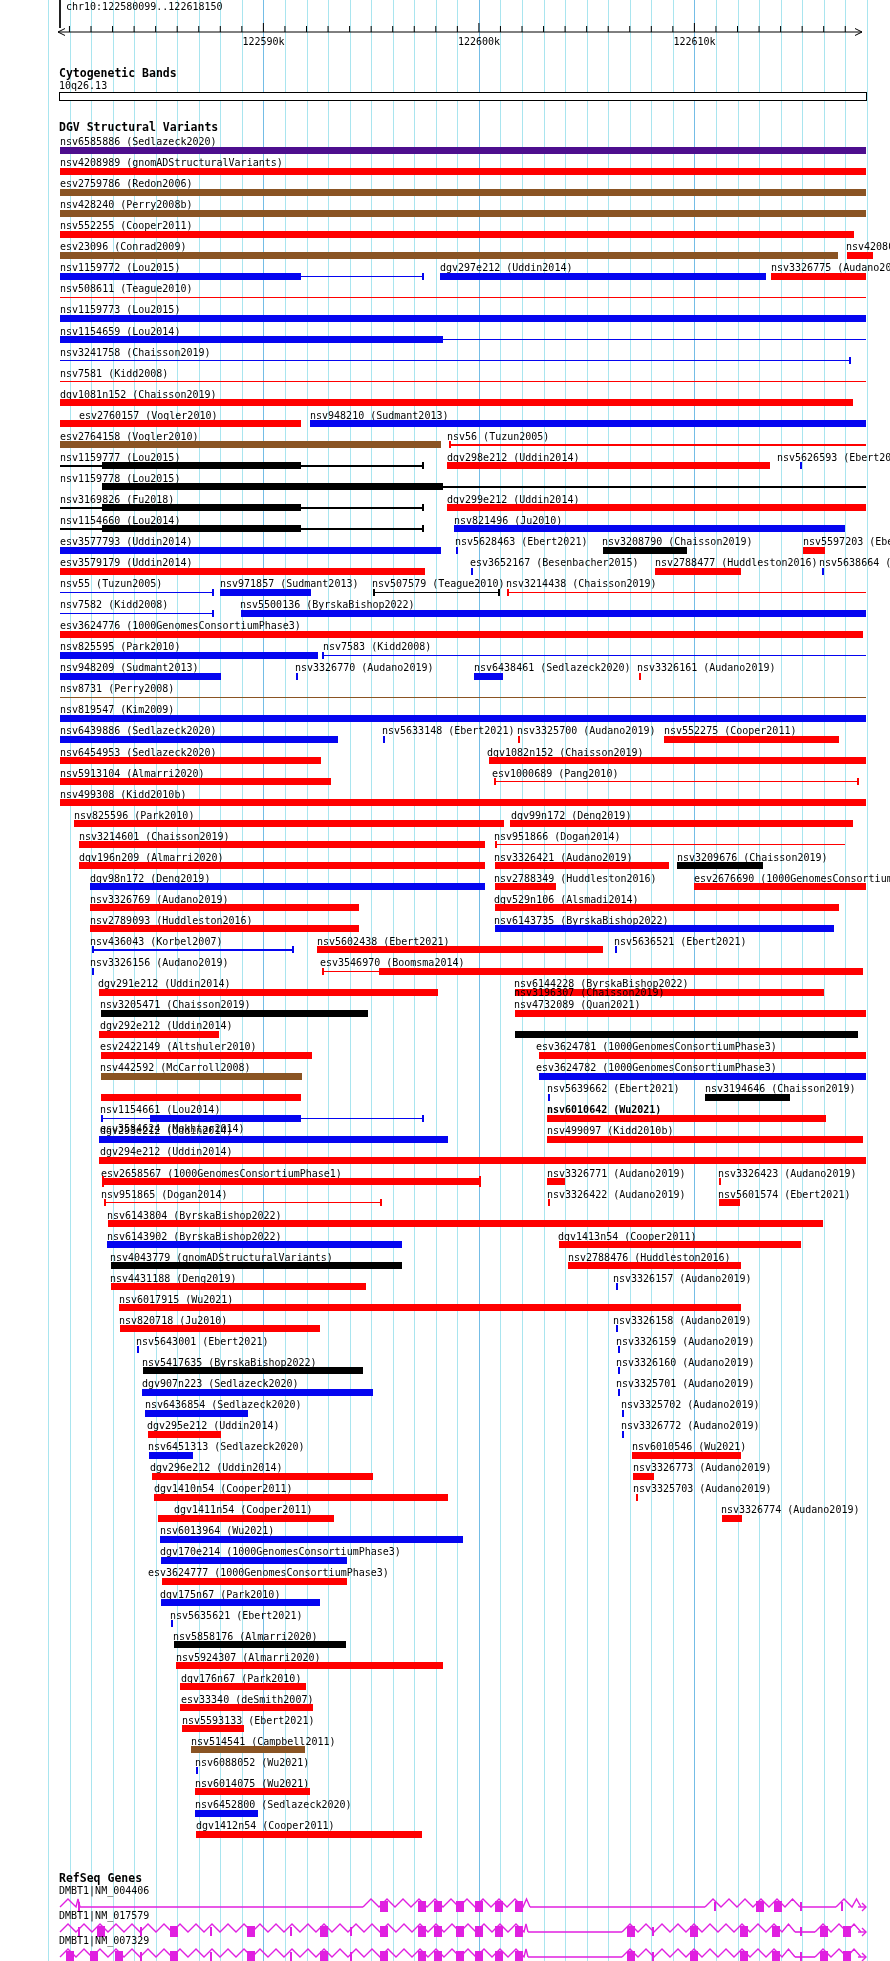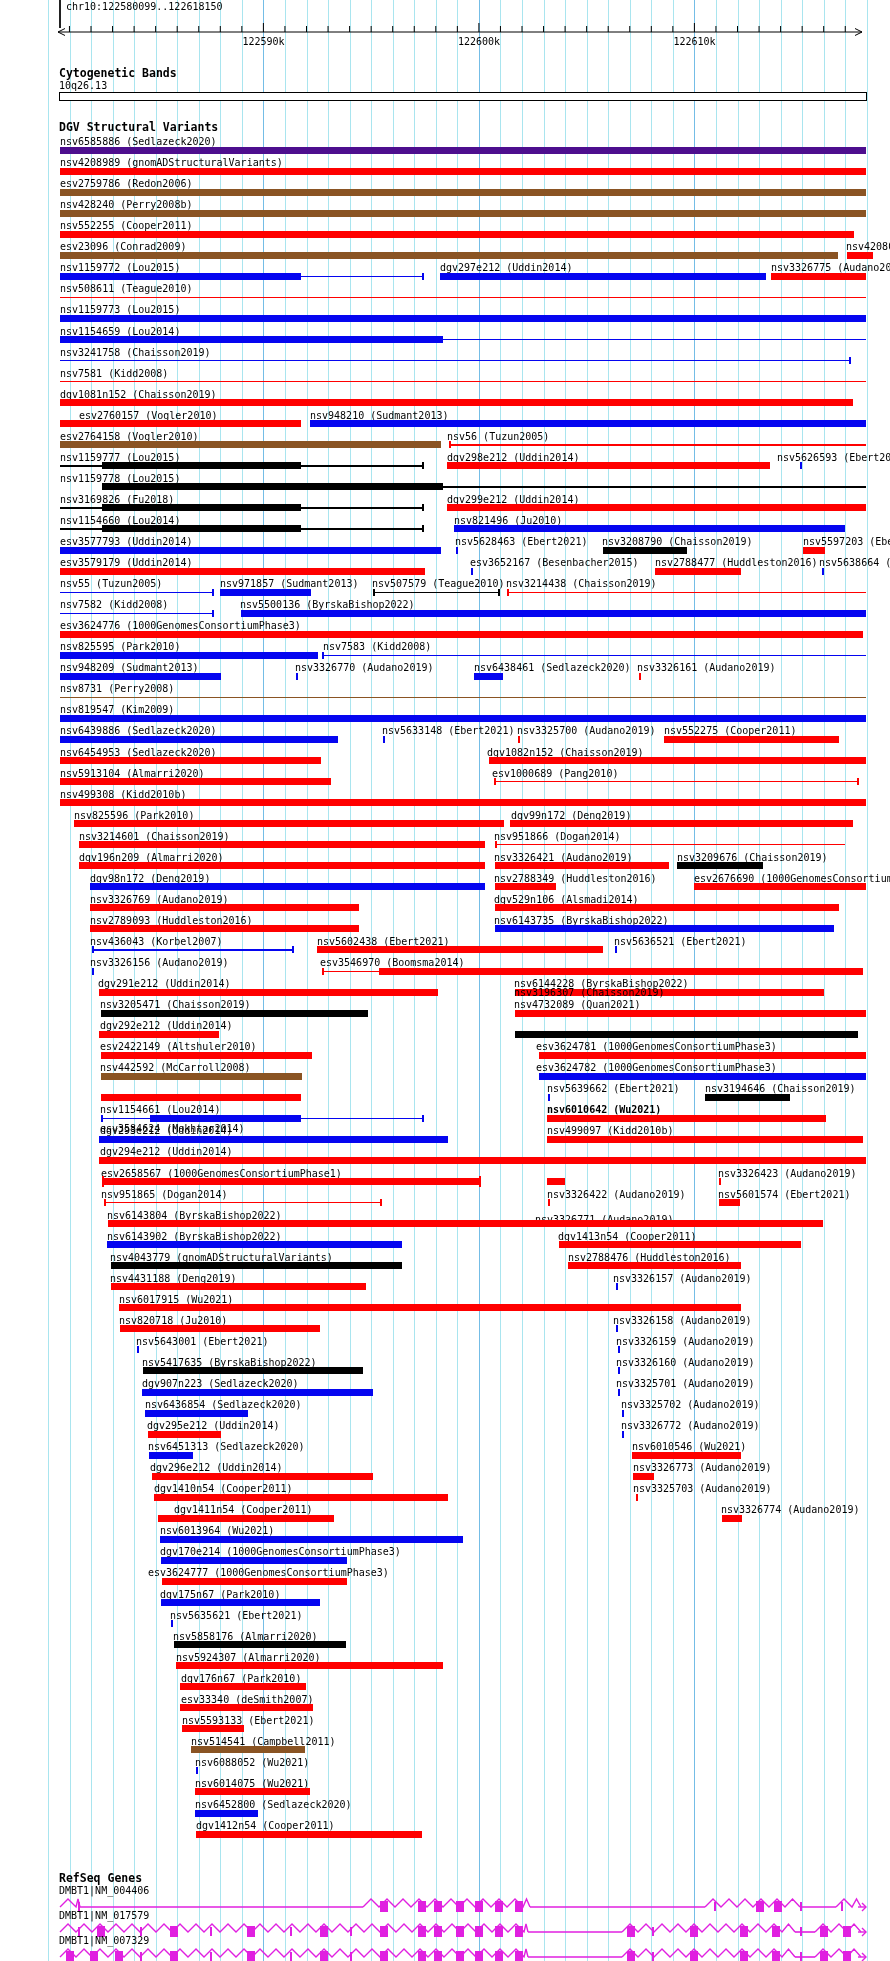--- a/index.html
+++ b/index.html
@@ -425,21 +425,21 @@
         <div class="t" style="left: 547px; top: 1125.3px;">nsv499097 (Kidd2010b)</div>
         <div class="seg" style="left: 99px; top: 1135.8px; width: 349px; height: 7px; background: rgb(5, 5, 240);"></div>
         <div class="seg" style="left: 547px; top: 1135.8px; width: 316px; height: 7px; background: rgb(255, 0, 0);"></div>
       </div>
       <div>
         <div class="t" style="left: 100px; top: 1146.4px;">dgv294e212 (Uddin2014)</div>
         <div class="seg" style="left: 99px; top: 1156.9px; width: 767px; height: 7px; background: rgb(255, 0, 0);"></div>
       </div>
       <div>
         <div class="t" style="left: 101px; top: 1167.5px;">esv2658567 (1000GenomesConsortiumPhase1)</div>
-        <div class="t" style="left: 535px; top: 1167.5px; margin-top: 46px;">nsv3326771 (Audano2019)</div>
+        <div class="t" style="left: 547px; top: 1167.5px;">nsv3326771 (Audano2019)</div>
         <div class="t" style="left: 718px; top: 1167.5px;">nsv3326423 (Audano2019)</div>
         <div class="seg" style="left: 102px; top: 1178px; width: 378px; height: 7px; background: rgb(255, 0, 0);"></div>
         <div class="cap" style="left: 102px; top: 1176px; width: 2px; height: 11px; background: rgb(255, 0, 0);"></div>
         <div class="cap" style="left: 479px; top: 1176px; width: 2px; height: 11px; background: rgb(255, 0, 0);"></div>
         <div class="seg" style="left: 547px; top: 1178px; width: 18px; height: 7px; background: rgb(255, 0, 0);"></div>
         <div class="tick" style="left: 719px; top: 1178px; width: 2px; height: 7px; background: rgb(255, 0, 0);"></div>
       </div>
       <div>
         <div class="t" style="left: 101px; top: 1188.5px;">nsv951865 (Dogan2014)</div>
         <div class="t" style="left: 547px; top: 1188.5px;">nsv3326422 (Audano2019)</div>

